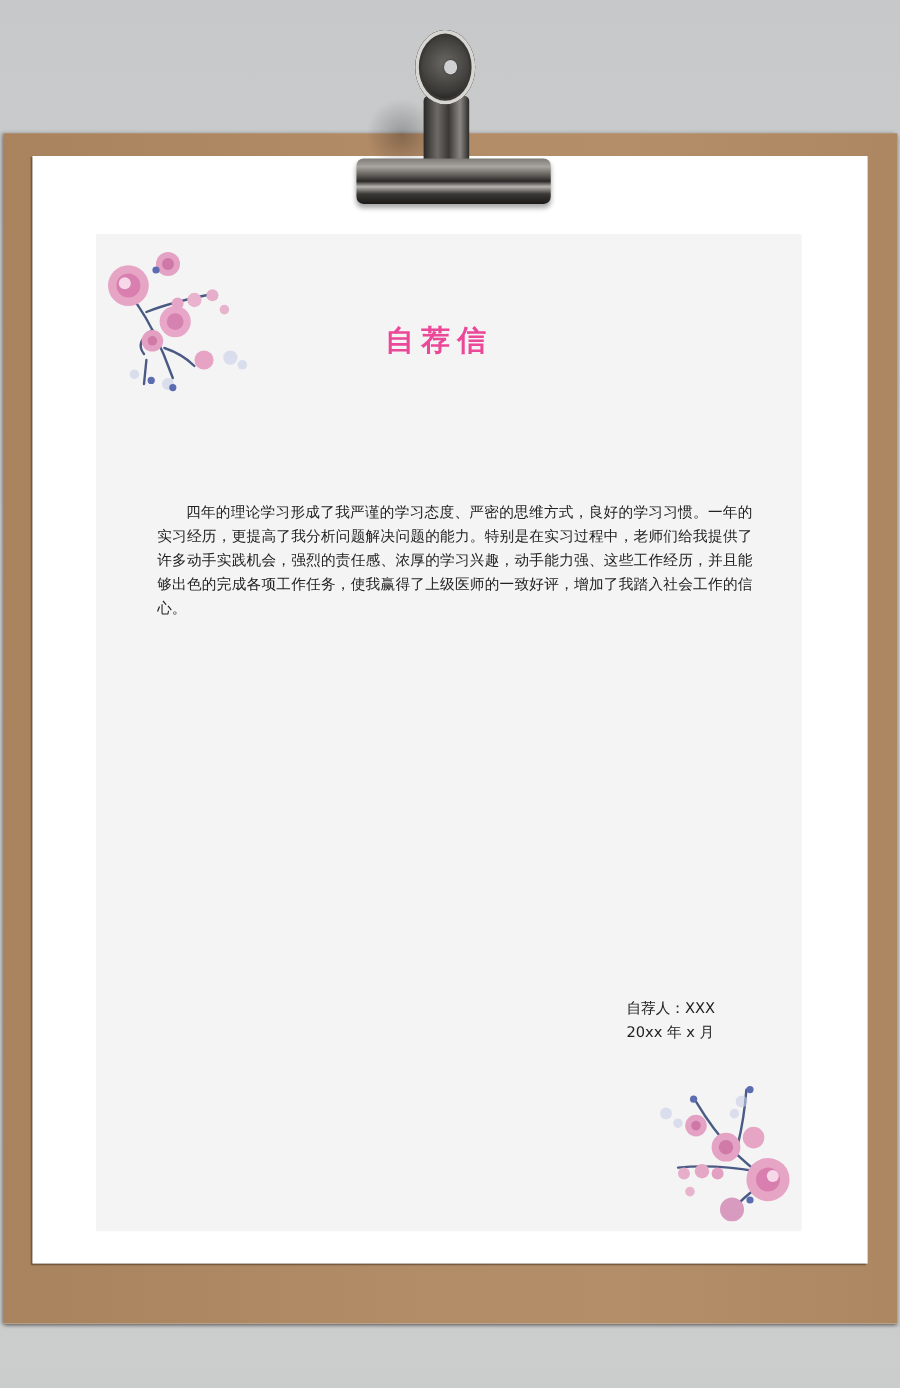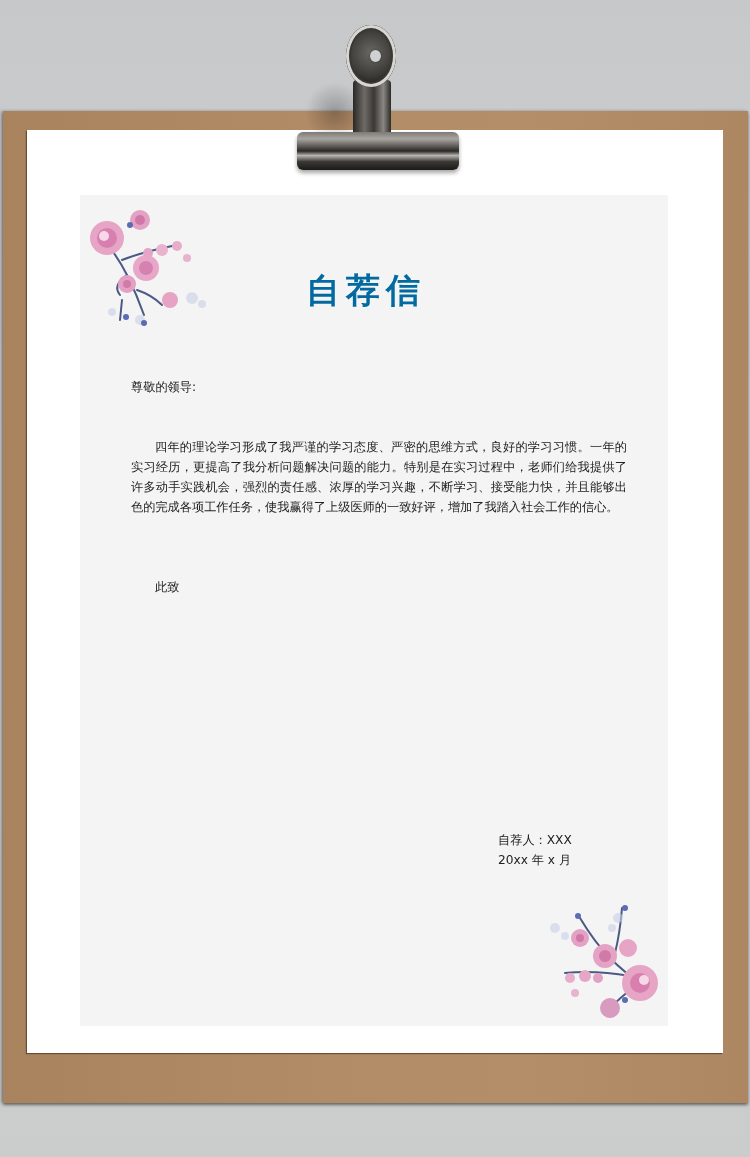--- a/index.html
+++ b/index.html
@@ -44,33 +44,33 @@
   }
   .clip-base {
     position:absolute; left:12px; top:110px; width:162px; height:38px; border-radius:6px;
     background: linear-gradient(180deg, #7d7a76 0%, #a9a6a2 18%, #5c5955 38%, #2a2826 50%, #b8b5b1 62%, #3b3936 78%, #1c1a18 100%);
     box-shadow: 0 3px 4px rgba(0,0,0,0.35);
   }
   
   .flower { position:absolute; }
   .title {
     position:absolute; left:280px; top:268px; width:172px; text-align:center;
-    font-size:34px; font-weight:bold; letter-spacing:6px; color:#0369a1;
+    font-size:24px; font-weight:bold; letter-spacing:6px; color:#ec4899;
     font-family: Liberation Mono, monospace;
   }
   .body-text {
     position:absolute; left:131px; top:377px; width:496px;
     font-size:12.2px; line-height:20px; color:#222222;
     font-family: "DejaVu Sans", "Liberation Sans", sans-serif;
   }
   .p { margin:0; text-align:justify; }
   .indent { text-indent:24px; }
   .gap { height:20px; }
   .sig {
-    position:absolute; left:498px; top:830px;
+    position:absolute; left:522px; top:830px;
     font-size:12.2px; line-height:20px; color:#222;
     font-family: "DejaVu Sans", "Liberation Sans", sans-serif;
   }
 </style>
 </head>
 <body>
 
 <div class="board"></div>
 <div class="paper"></div>
 <div class="panel"></div>
@@ -116,28 +116,26 @@
   <g fill="#5b6cb0">
     <circle cx="44" cy="117" r="3"></circle>
       <circle cx="62" cy="123" r="3"></circle>
     <circle cx="48" cy="25" r="3"></circle>
   </g>
 </svg>
 
 <div class="title">自荐信</div>
 
 <div class="body-text">
-  <p class="p">尊敬的领导:</p>
   <div class="gap"></div>
   <div class="gap"></div>
-  <p class="p indent">四年的理论学习形成了我严谨的学习态度、严密的思维方式，良好的学习习惯。一年的实习经历，更提高了我分析问题解决问题的能力。特别是在实习过程中，老师们给我提供了许多动手实践机会，强烈的责任感、浓厚的学习兴趣，不断学习、接受能力快，并且能够出色的完成各项工作任务，使我赢得了上级医师的一致好评，增加了我踏入社会工作的信心。</p>
+  <p class="p indent">四年的理论学习形成了我严谨的学习态度、严密的思维方式，良好的学习习惯。一年的实习经历，更提高了我分析问题解决问题的能力。特别是在实习过程中，老师们给我提供了许多动手实践机会，强烈的责任感、浓厚的学习兴趣，动手能力强、这些工作经历，并且能够出色的完成各项工作任务，使我赢得了上级医师的一致好评，增加了我踏入社会工作的信心。</p>
   <div class="gap"></div>
   <div class="gap"></div>
   <div class="gap"></div>
-  <p class="p indent">此致</p>
   <div class="gap"></div>
 </div>
 
 <div class="sig">
   <div>自荐人：XXX</div>
   <div>20xx 年 x 月</div>
 </div>
 
 <svg class="flower" style="left:540px; top:898px;" width="125" height="120" viewBox="0 0 125 120">
   <g stroke="#4a5a85" stroke-width="2" fill="none" stroke-linecap="round">

